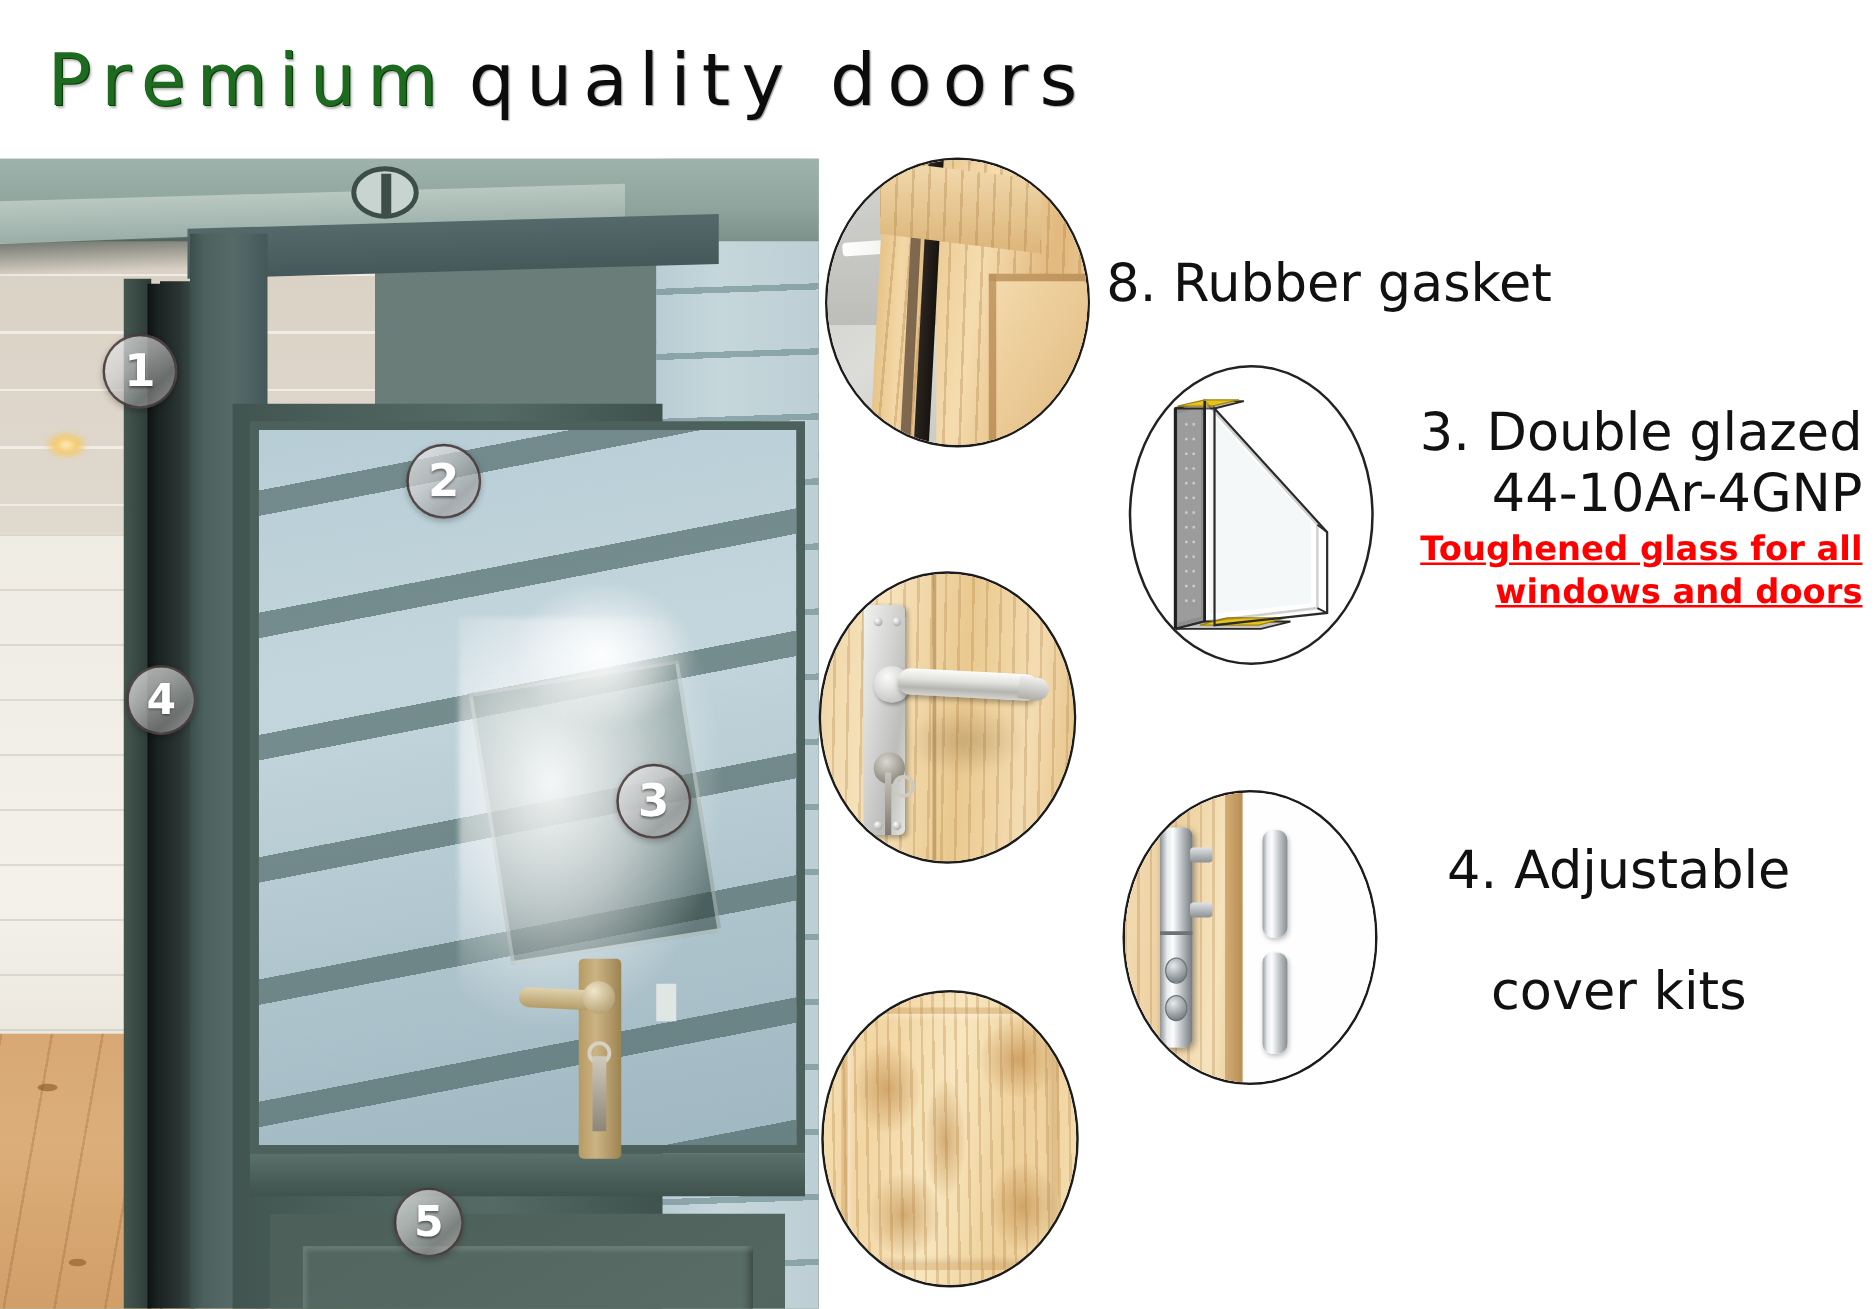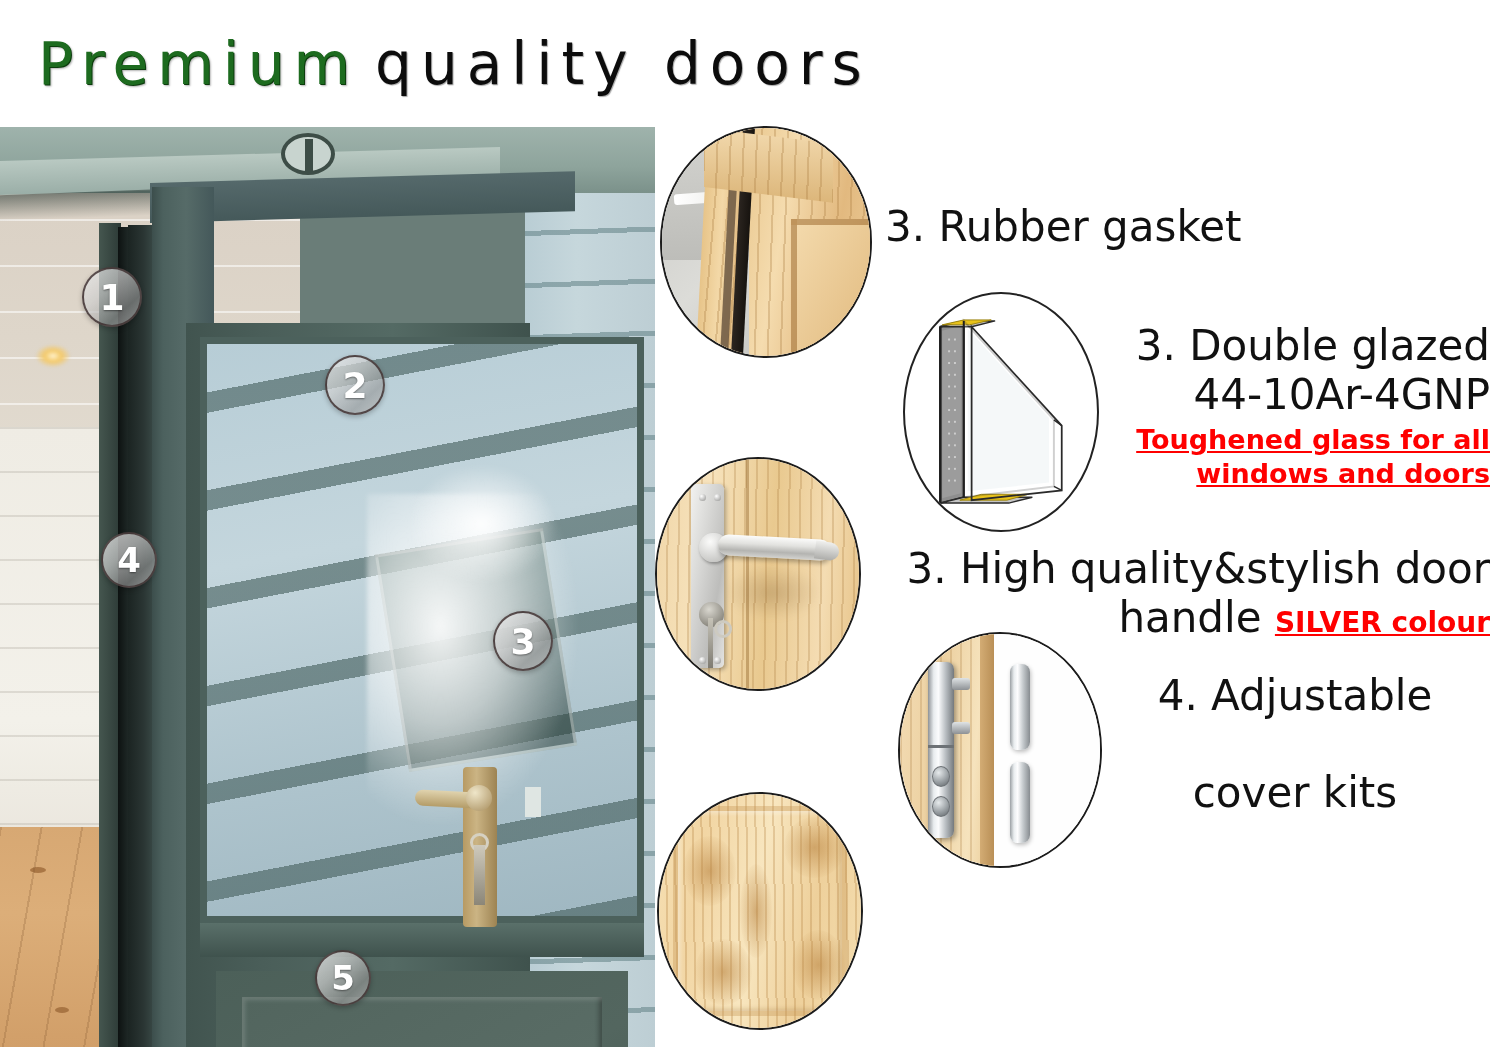--- a/index.html
+++ b/index.html
@@ -351,21 +351,21 @@
     <div class="c1-jamb">
         <div class="c1-grain"></div>
       </div>
     <div class="c1-gasket2"></div>
     <div class="c1-gasket"></div>
     <div class="c1-head">
         <div class="c1-grain"></div>
       </div>
   </div>
 
-  <div class="txt txt-1">3. Rubber gasket</div>
+  <div class="txt txt-1">8. Rubber gasket</div>
 
   <div class="circ" style="left:903px;top:292px;width:196px;height:240px;border-color:#222;">
     <svg class="dg" viewBox="0 0 196 240">
 
       <polygon points="36,33 60,27 60,207 36,213" fill="#8e8e8e" stroke="#2a2a2a" stroke-width="2"></polygon>
       <polygon points="38,37 57,32 57,203 38,208" fill="#9d9d9d" opacity="0.9"></polygon>
 
       <g fill="#d6d6d6" opacity="0.85">
         <rect x="44" y="45" width="2" height="2"></rect>
           <rect x="44" y="57" width="2" height="2"></rect>
@@ -433,25 +433,20 @@
     <div class="c3-screw" style="left:21%;top:86%;"></div>
     <div class="c3-screw" style="left:28%;top:86%;"></div>
     <div class="c3-rose"></div>
     <div class="c3-lever"></div>
     <div class="c3-levtip"></div>
     <div class="c3-lock"></div>
     <div class="c3-keyring"></div>
     <div class="c3-key"></div>
   </div>
 
-  <div class="txt txt-3">
-    <span>3. High quality&amp;stylish door</span><br>
-    <span>handle</span>
-    <span class="red silver-inline">SILVER colour</span>
-  </div>
 
   <div class="circ" style="left:898px;top:632px;width:204px;height:236px;">
     <div class="c4-white"></div>
     <div class="c4-wood">
         <div class="c4-grain"></div>
       </div>
     <div class="c4-edge"></div>
     <div class="c4-barrel"></div>
     <div class="c4-sep"></div>
     <div class="c4-pin" style="left:26%;top:19%;"></div>

